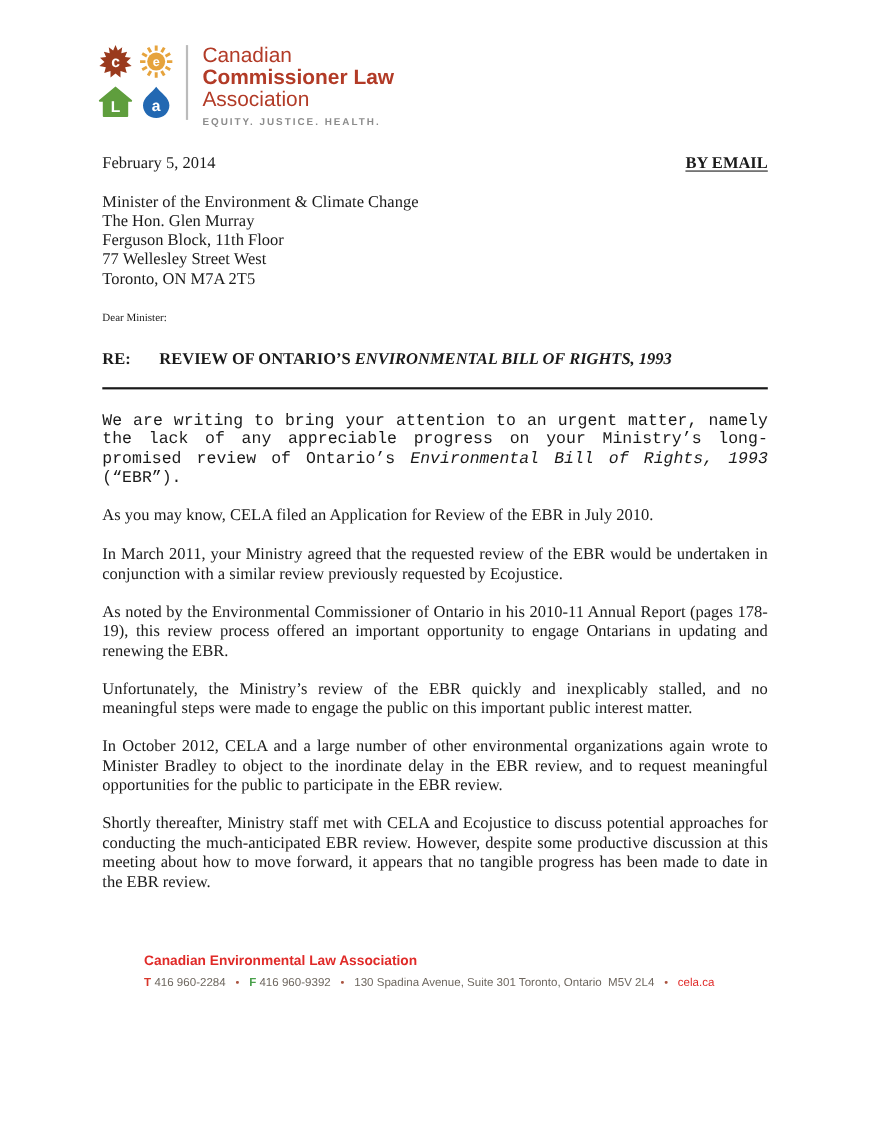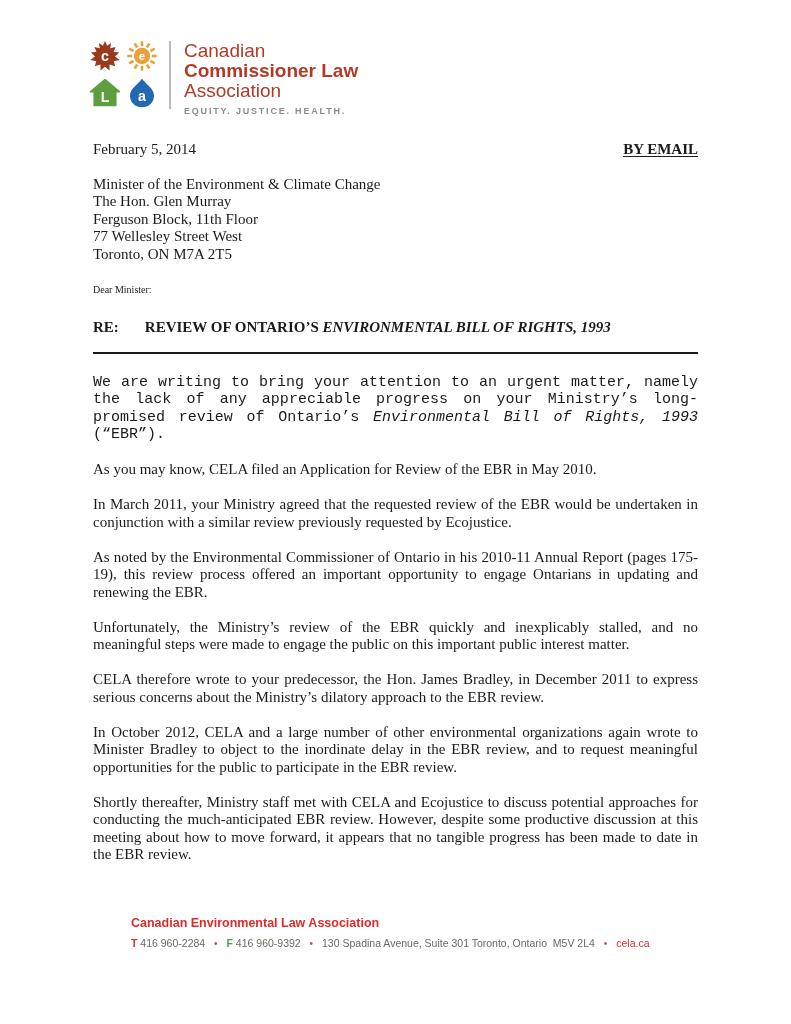--- a/index.html
+++ b/index.html
@@ -105,21 +105,21 @@
     line-height: 17.5px;
     text-align: justify;
   }
   .body-copy p:first-child { margin-top: 20px; font-family: Liberation Mono, monospace; }
   .body-copy em { font-style: italic; }
 
   
   .page-footer {
     position: absolute;
     left: 131px;
-    top: 916px;
+    top: 866px;
     font-family: "Liberation Sans", sans-serif;
     white-space: nowrap;
   }
   .footer-org {
     color: #e02a28;
     font-weight: bold;
     font-size: 12.5px;
   }
   .footer-contact {
     margin-top: 7px;
@@ -204,25 +204,24 @@
 
     <div class="salutation">Dear Minister:</div>
 
     <div class="re-heading">
       <span class="re-label">RE:</span>
       <span class="re-subject"><span>REVIEW OF ONTARIO’S </span><em>ENVIRONMENTAL BILL OF RIGHTS, 1993</em></span>
     </div>
 
     <div class="body-copy">
       <p><span>We are writing to bring your attention to an urgent matter, namely the lack of any appreciable progress on your Ministry’s long-promised review of Ontario’s </span><em>Environmental Bill of Rights, 1993</em><span> (“EBR”).</span></p>
-      <p>As you may know, CELA filed an Application for Review of the EBR in May 2010.</p>
+      <p>As you may know, CELA filed an Application for Review of the EBR in July 2010.</p>
       <p>In March 2011, your Ministry agreed that the requested review of the EBR would be undertaken in conjunction with a similar review previously requested by Ecojustice.</p>
-      <p>As noted by the Environmental Commissioner of Ontario in his 2010-11 Annual Report (pages 175-19), this review process offered an important opportunity to engage Ontarians in updating and renewing the EBR.</p>
+      <p>As noted by the Environmental Commissioner of Ontario in his 2010-11 Annual Report (pages 178-19), this review process offered an important opportunity to engage Ontarians in updating and renewing the EBR.</p>
       <p>Unfortunately, the Ministry’s review of the EBR quickly and inexplicably stalled, and no meaningful steps were made to engage the public on this important public interest matter.</p>
-      <p>CELA therefore wrote to your predecessor, the Hon. James Bradley, in December 2011 to express serious concerns about the Ministry’s dilatory approach to the EBR review.</p>
       <p>In October 2012, CELA and a large number of other environmental organizations again wrote to Minister Bradley to object to the inordinate delay in the EBR review, and to request meaningful opportunities for the public to participate in the EBR review.</p>
       <p>Shortly thereafter, Ministry staff met with CELA and Ecojustice to discuss potential approaches for conducting the much-anticipated EBR review. However, despite some productive discussion at this meeting about how to move forward, it appears that no tangible progress has been made to date in the EBR review.</p>
     </div>
   </div>
 
   <div class="page-footer">
     <div class="footer-org">Canadian Environmental Law Association</div>
     <div class="footer-contact">
       <span class="lbl-red">T</span>
       <span>416 960-2284</span>

